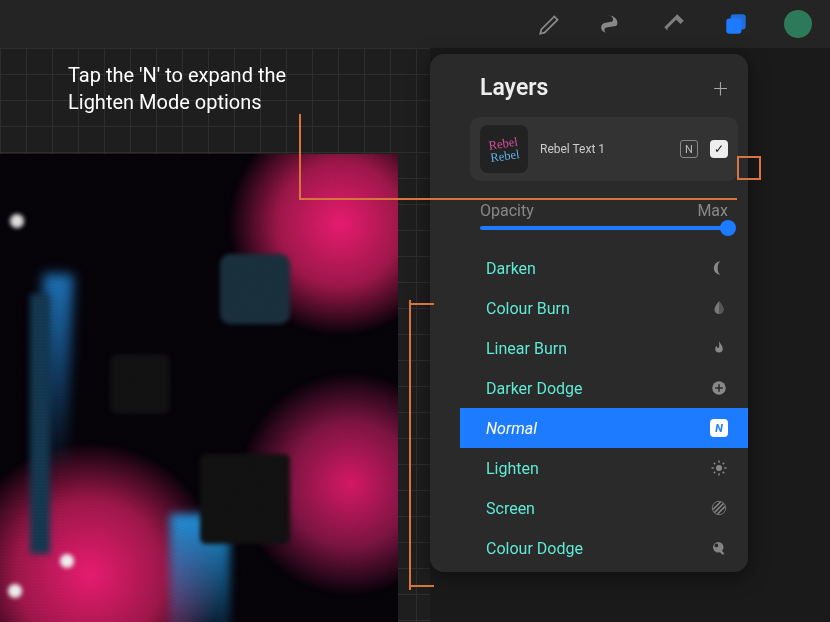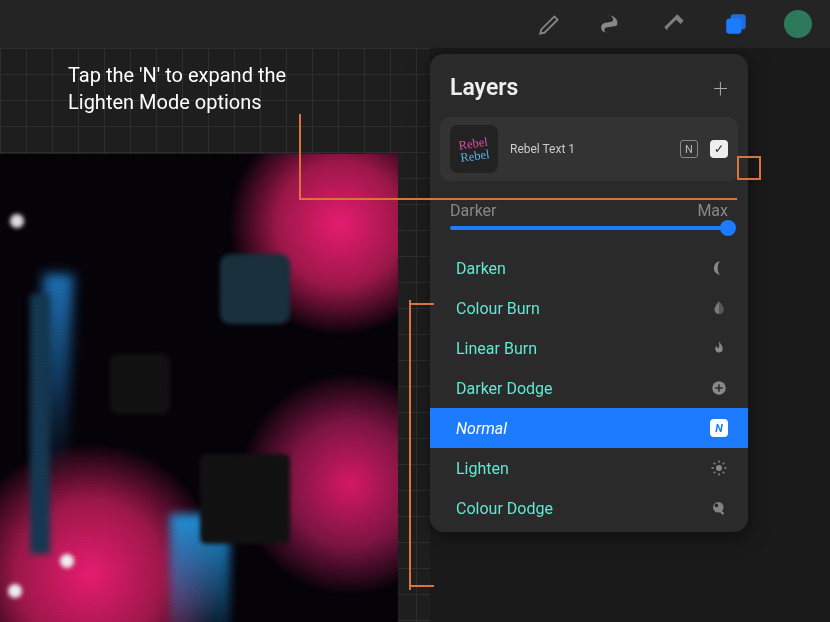--- a/index.html
+++ b/index.html
@@ -106,20 +106,21 @@
 
   
   .layers-panel {
     position: absolute;
     top: 54px; left: 430px;
     width: 318px;
     background: #2a2a2a;
     border-radius: 14px;
     overflow: hidden;
     box-shadow: 0 4px 20px rgba(0,0,0,0.5);
+    padding-left: 30px;
   }
   .panel-header {
     display: flex;
     justify-content: space-between;
     align-items: center;
     padding: 20px 20px 16px 20px;
   }
   .panel-title {
     color: #eee;
     font-size: 23px;
@@ -293,21 +294,21 @@
           <text x="30" y="28" text-anchor="middle" font-family="cursive" font-size="18" fill="#d94fa3" transform="rotate(-8 30 30)">Rebel</text>
           <text x="30" y="46" text-anchor="middle" font-family="cursive" font-size="18" fill="#5fb0e8" transform="rotate(-8 30 30)">Rebel</text>
         </svg>
     </div>
     <div class="layer-name">Rebel Text 1</div>
     <div class="blend-badge">N</div>
     <div class="vis-check">✓</div>
   </div>
 
   <div class="opacity-row">
-    <span>Darker</span>
+    <span>Opacity</span>
     <span>Max</span>
   </div>
   <div class="slider-wrap">
     <div class="slider-track">
       <div class="slider-thumb"></div>
     </div>
   </div>
 
   <div class="blend-list">
     <div class="blend-item">
@@ -362,20 +363,33 @@
               <line x1="19" y1="12" x2="22" y2="12"></line>
               <line x1="5" y1="5" x2="7" y2="7"></line>
               <line x1="17" y1="17" x2="19" y2="19"></line>
               <line x1="17" y1="7" x2="19" y2="5"></line>
               <line x1="5" y1="19" x2="7" y2="17"></line>
             </g>
           </svg>
         </span>
     </div>
     <div class="blend-item">
+      <span>Screen</span>
+      <span class="mode-icon">
+          <svg viewBox="0 0 24 24">
+            <circle cx="12" cy="12" r="9" fill="none" stroke="currentColor" stroke-width="1"></circle>
+            <g stroke="currentColor" stroke-width="2">
+              <line x1="6" y1="18" x2="18" y2="6"></line>
+              <line x1="4" y1="14" x2="14" y2="4"></line>
+              <line x1="10" y1="20" x2="20" y2="10"></line>
+            </g>
+          </svg>
+        </span>
+    </div>
+    <div class="blend-item">
       <span>Colour Dodge</span>
       <span class="mode-icon">
           <svg viewBox="0 0 24 24" fill="currentColor">
             <circle cx="11" cy="11" r="7" opacity="0.95"></circle>
             <circle cx="8.5" cy="8.5" r="2.5" fill="#2a2a2a"></circle>
             <rect x="15" y="15" width="6" height="3" rx="1.5" transform="rotate(45 15 15)"></rect>
           </svg>
         </span>
     </div>
   </div>

